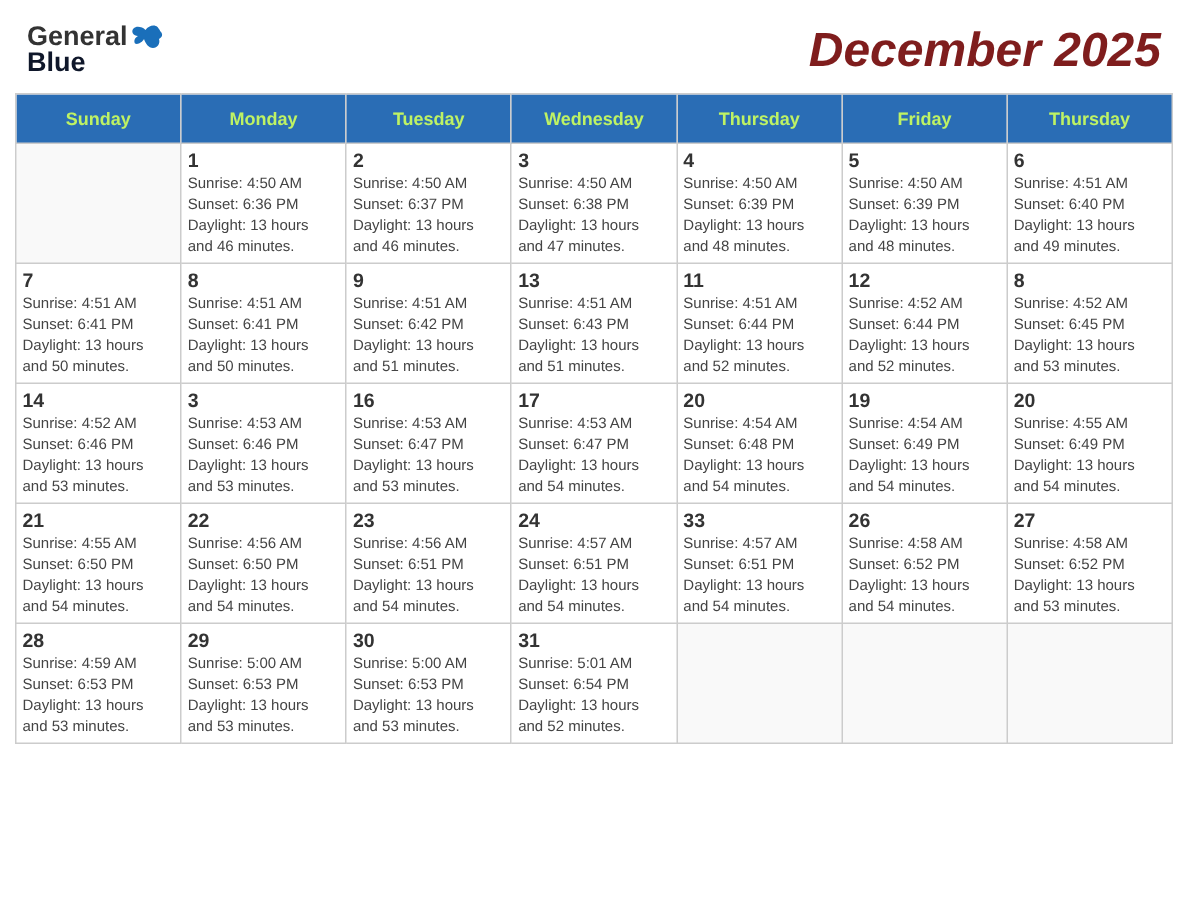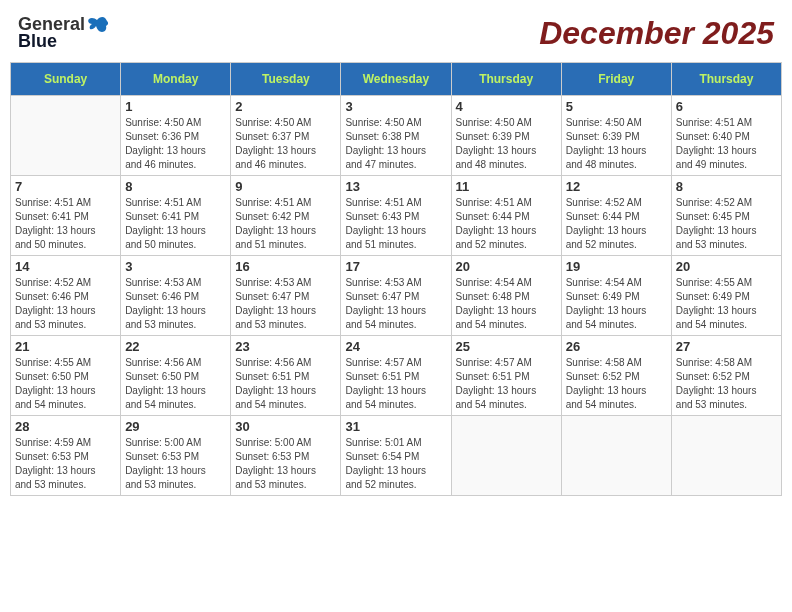--- a/index.html
+++ b/index.html
@@ -205,21 +205,21 @@
         </td>
         <td>
           <span class="day-number">23</span>
           <div class="day-info">Sunrise: 4:56 AM<br>Sunset: 6:51 PM<br>Daylight: 13 hours<br>and 54 minutes.</div>
         </td>
         <td>
           <span class="day-number">24</span>
           <div class="day-info">Sunrise: 4:57 AM<br>Sunset: 6:51 PM<br>Daylight: 13 hours<br>and 54 minutes.</div>
         </td>
         <td>
-          <span class="day-number">25</span>
+          <span class="day-number">33</span>
           <div class="day-info">Sunrise: 4:57 AM<br>Sunset: 6:51 PM<br>Daylight: 13 hours<br>and 54 minutes.</div>
         </td>
         <td>
           <span class="day-number">26</span>
           <div class="day-info">Sunrise: 4:58 AM<br>Sunset: 6:52 PM<br>Daylight: 13 hours<br>and 54 minutes.</div>
         </td>
         <td>
           <span class="day-number">27</span>
           <div class="day-info">Sunrise: 4:58 AM<br>Sunset: 6:52 PM<br>Daylight: 13 hours<br>and 53 minutes.</div>
         </td>

